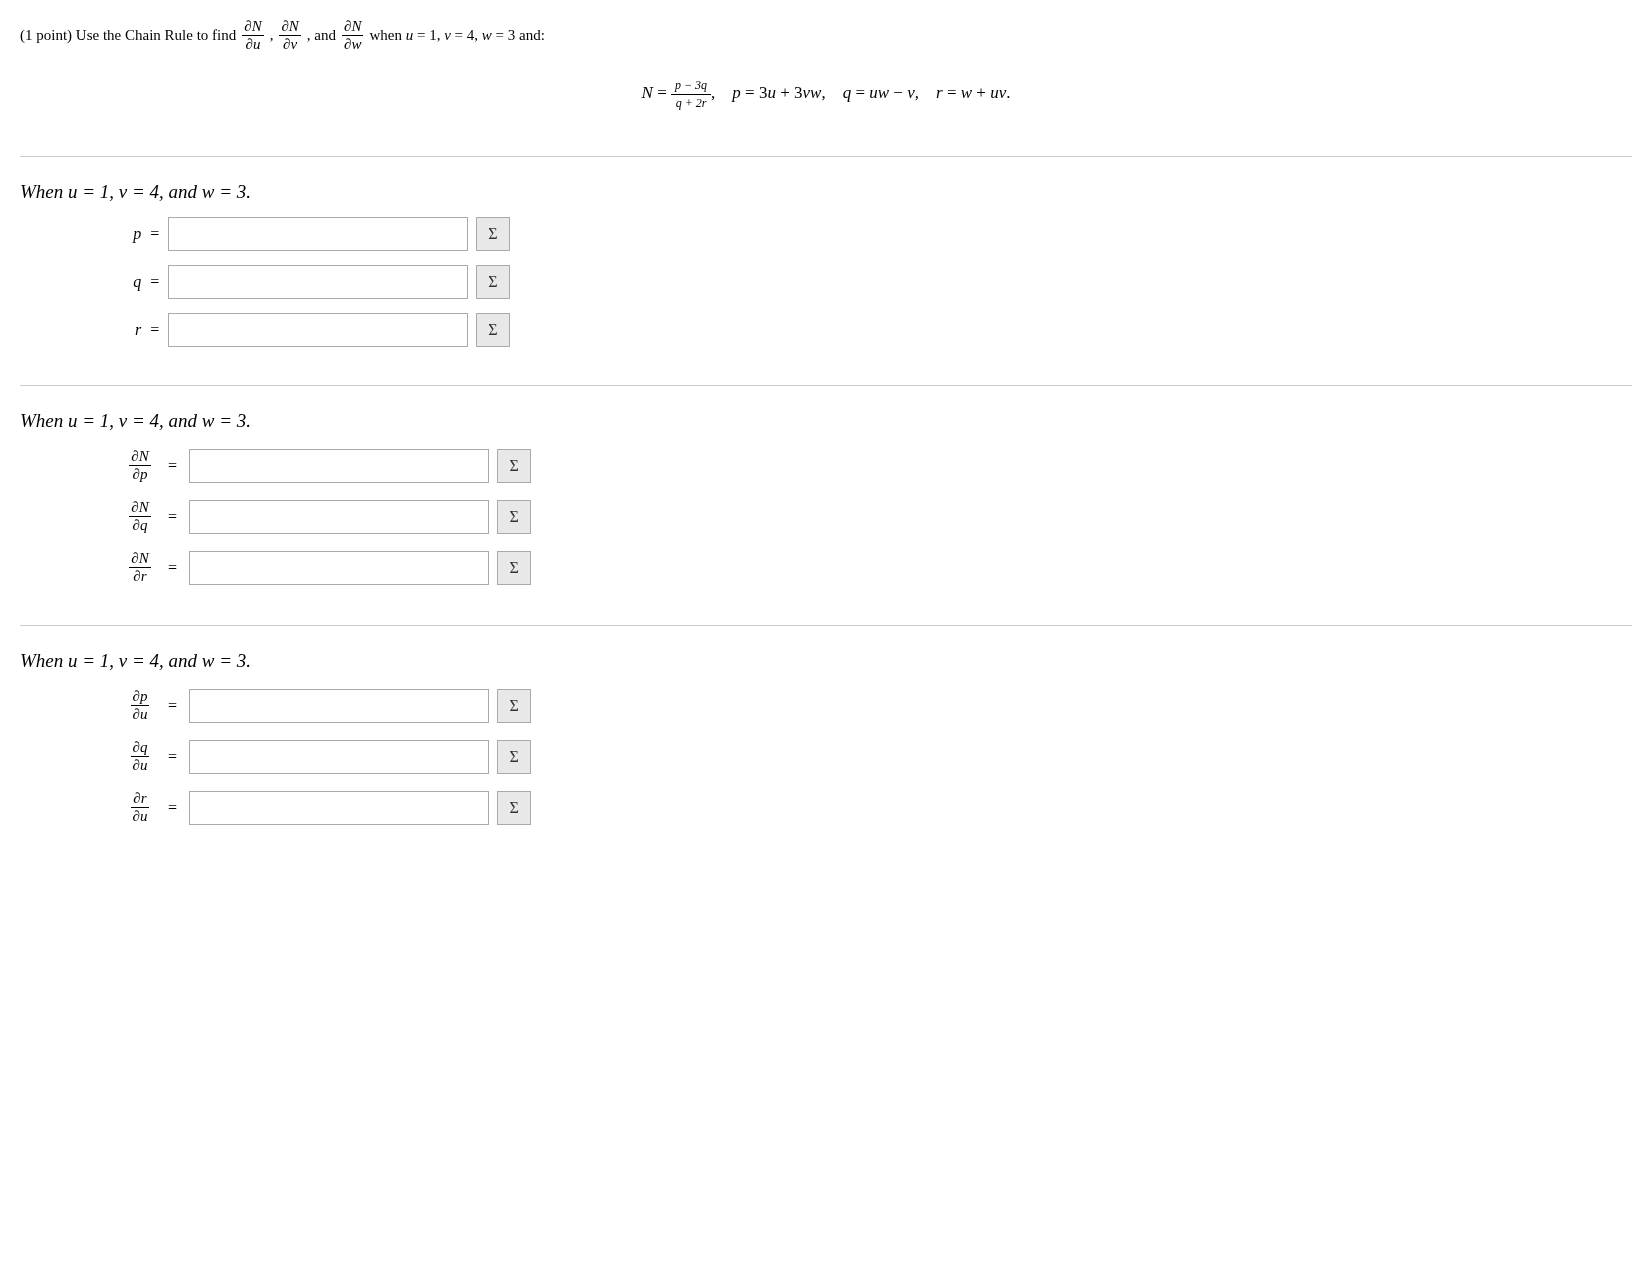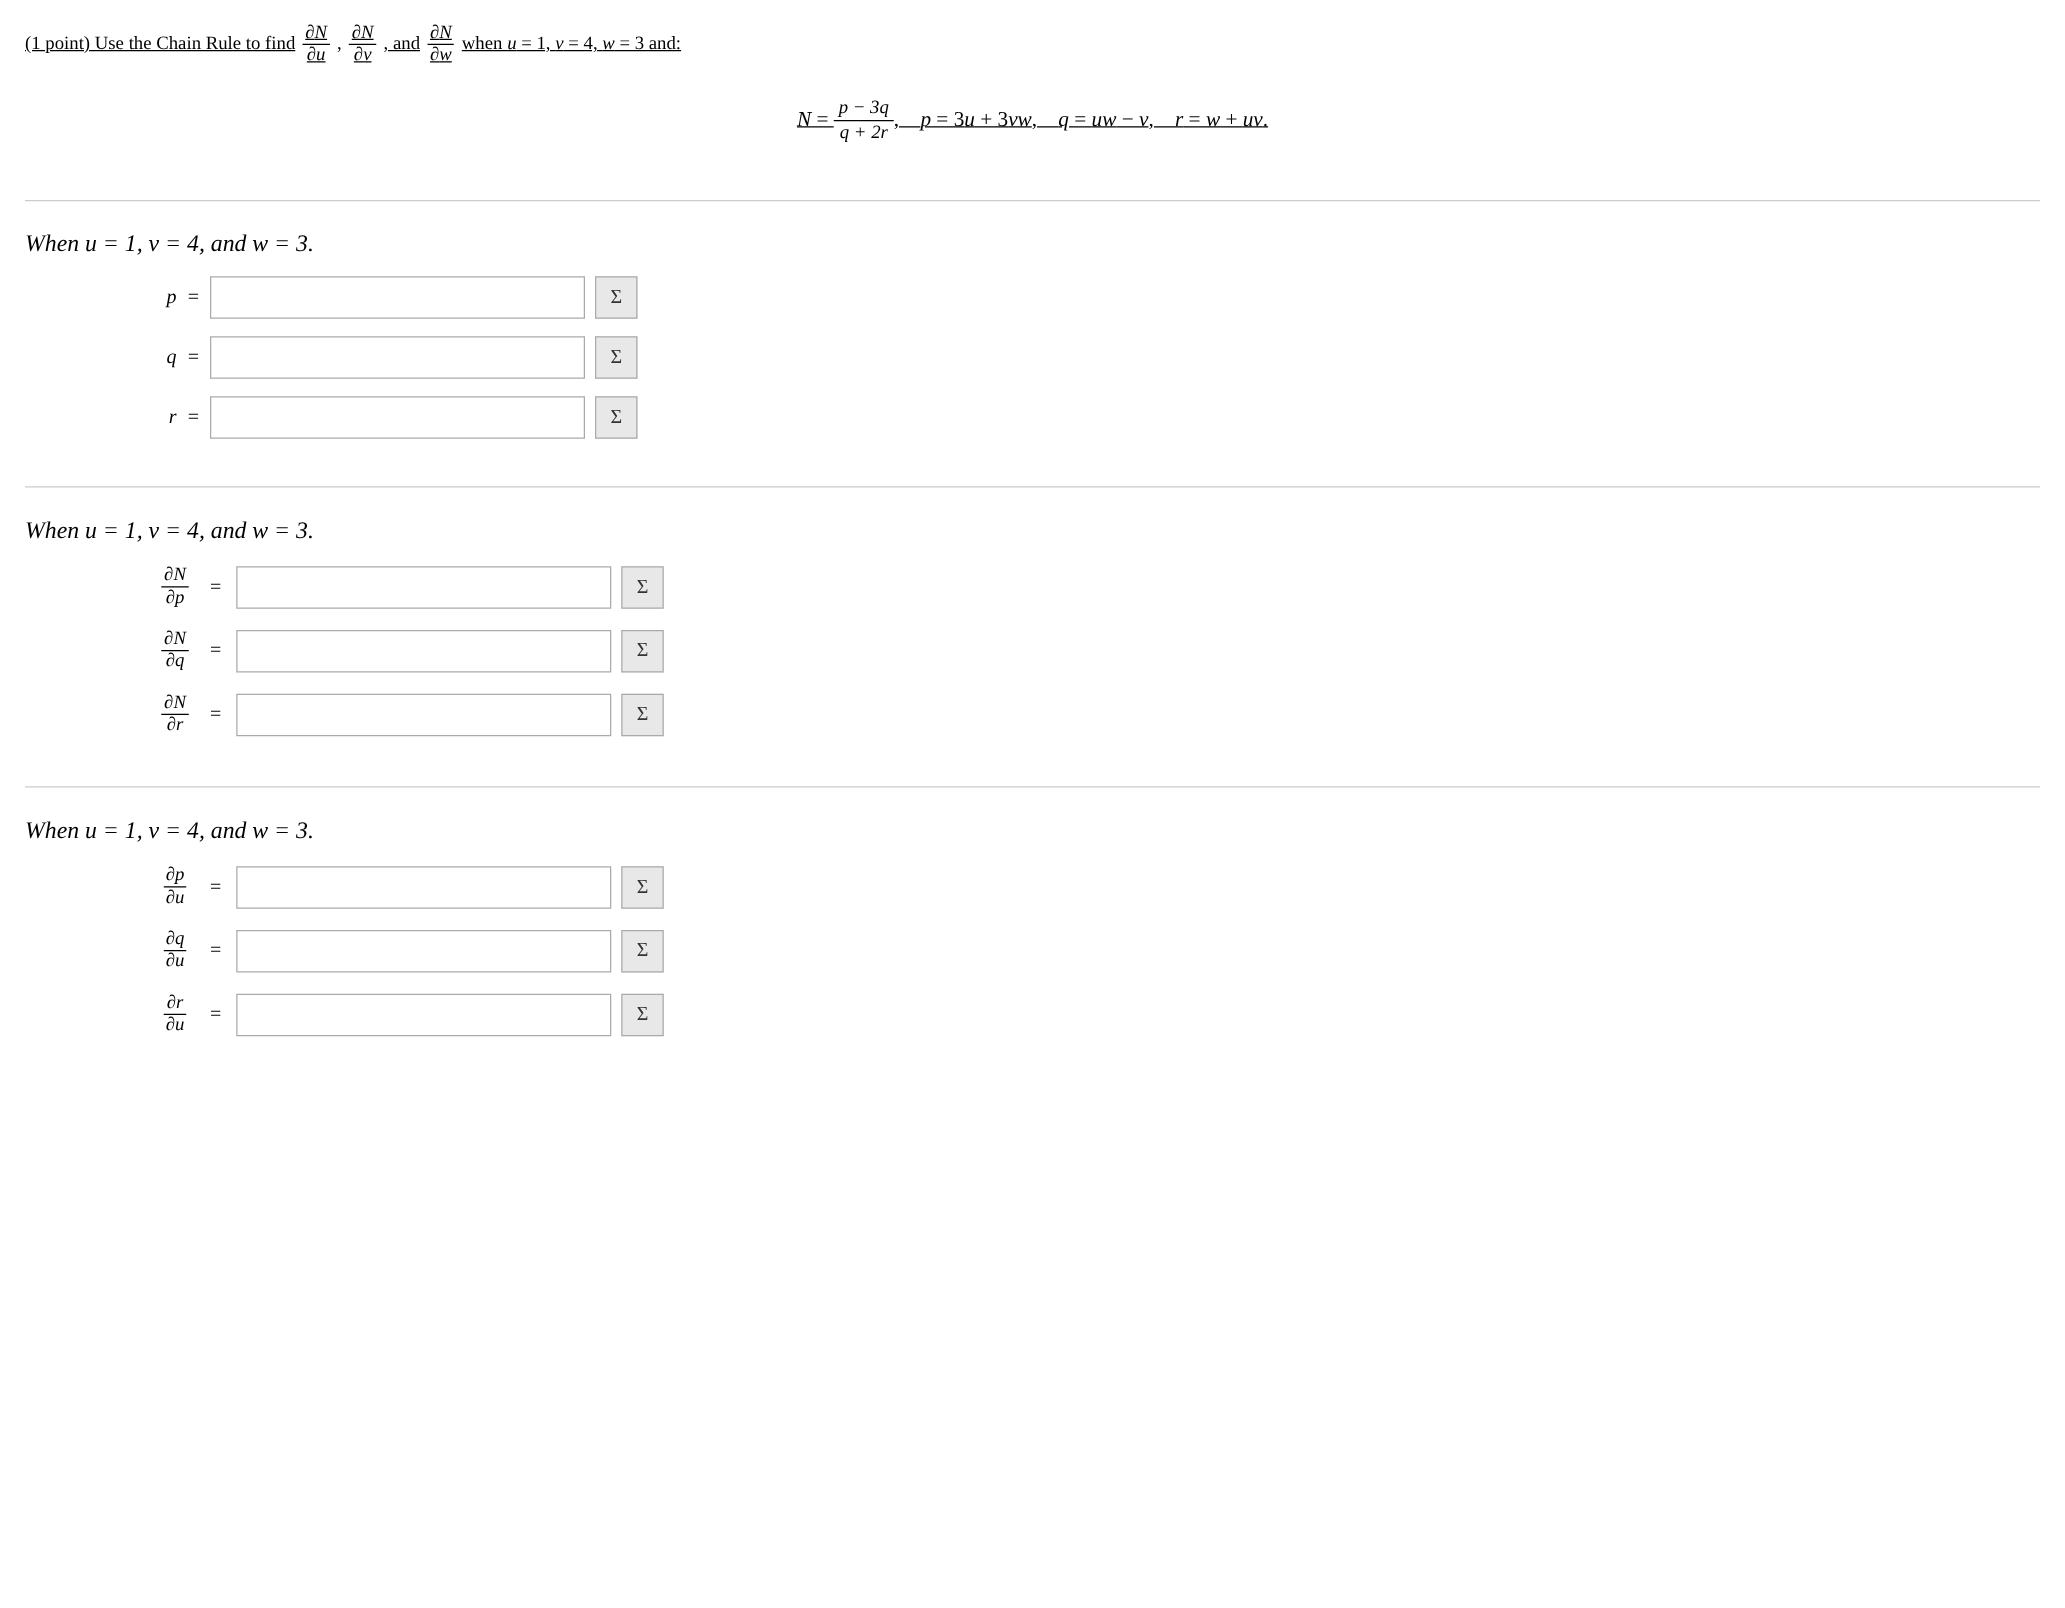--- a/index.html
+++ b/index.html
@@ -6,21 +6,20 @@
     body {
       font-family: Georgia, 'Times New Roman', serif;
       background: #ffffff;
       color: #000000;
       font-size: 16px;
       padding: 10px 20px;
     }
     .header-section {
       padding: 8px 0 16px 0;
       font-size: 15px;
-      text-decoration: underline;
     }
     .header-row {
       display: flex;
       align-items: center;
       flex-wrap: wrap;
       gap: 4px;
       font-size: 15px;
     }
     .math-fraction {
       display: inline-flex;
@@ -44,21 +43,21 @@
     .center-formula {
       text-align: center;
       margin: 24px 0 16px 0;
       font-size: 17px;
     }
     .center-formula .big-fraction {
       display: inline-flex;
       flex-direction: column;
       align-items: center;
       vertical-align: middle;
-      font-size: 15px;
+      font-size: 12px;
     }
     .center-formula .big-fraction .num {
       border-bottom: 1.5px solid #000;
       padding: 1px 4px;
       font-style: italic;
     }
     .center-formula .big-fraction .den {
       padding: 1px 4px;
       font-style: italic;
     }

